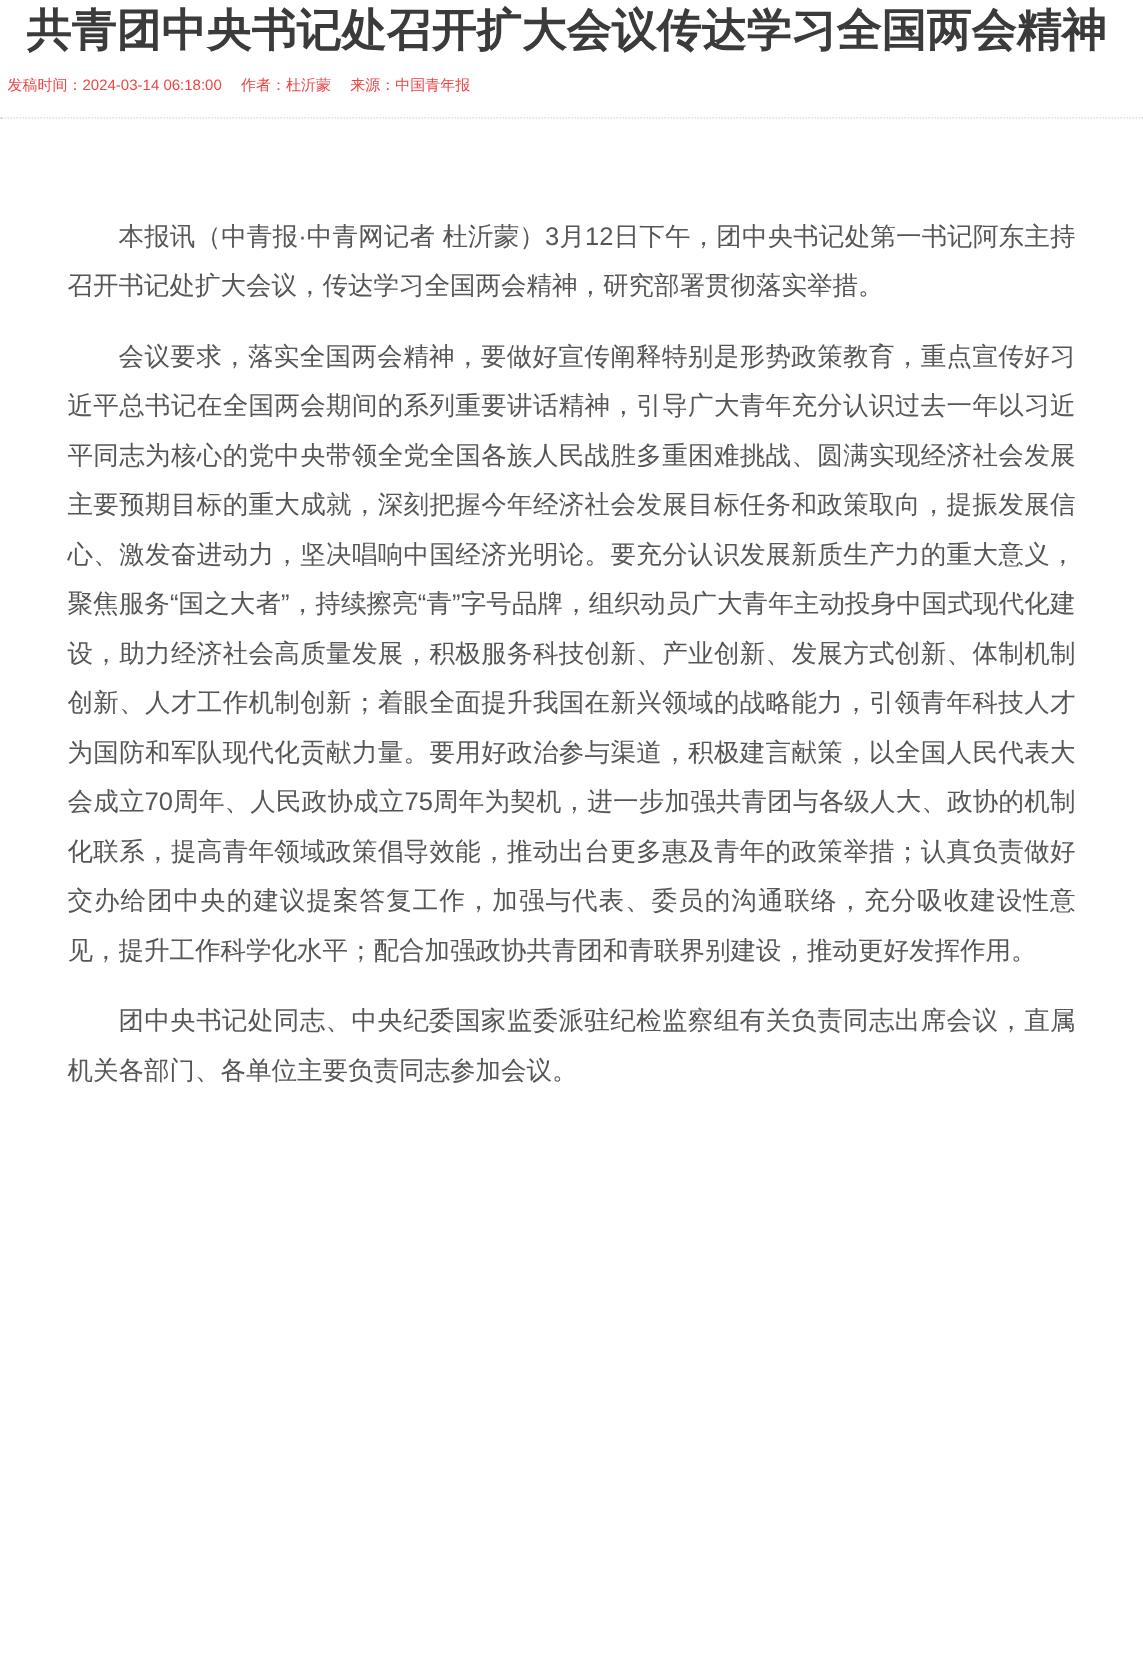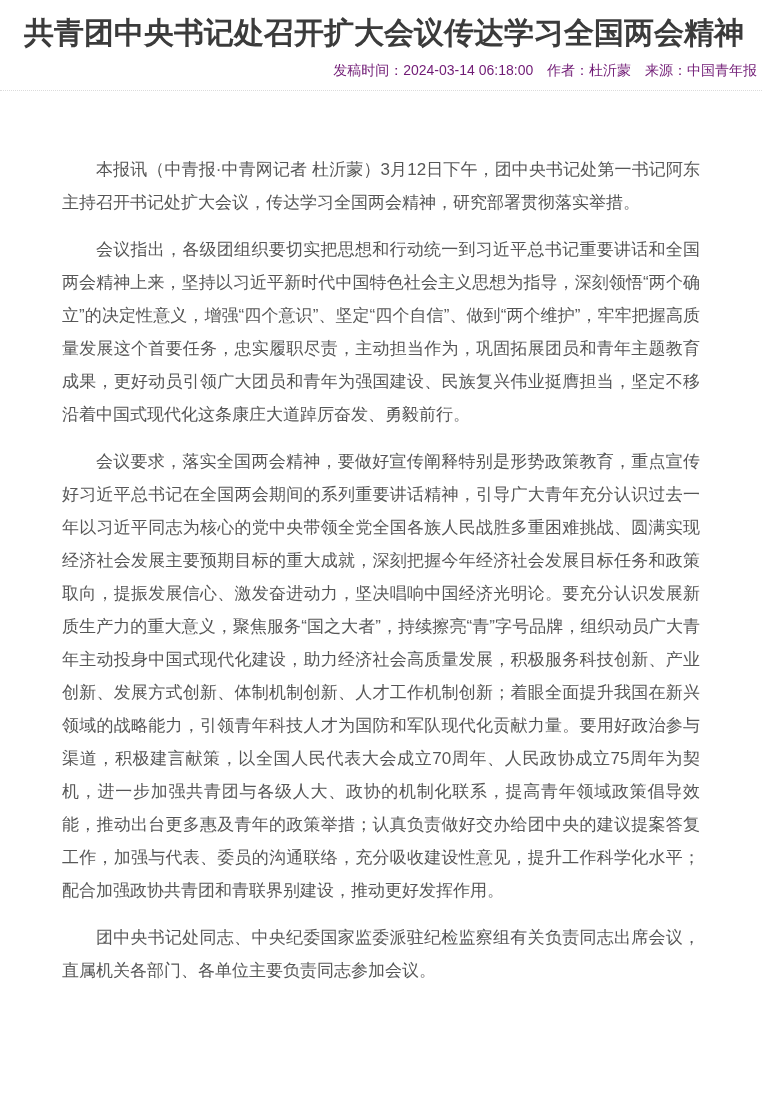--- a/index.html
+++ b/index.html
@@ -9,72 +9,70 @@
     font-family: "Liberation Sans", "DejaVu Sans", sans-serif;
   }
   .page {
     width: 762px;
     min-height: 1104px;
     margin: 0 auto;
     background: #ffffff;
     box-sizing: border-box;
   }
   .article-header {
-    text-align: right;
-    padding-top: 12px;
+    text-align: left;
   }
   .article-title {
     font-size: 30px;
     line-height: 42px;
     font-weight: bold;
     color: #3b3b3b;
     margin: 0 18px 6px 18px;
     white-space: nowrap;
   }
   .article-meta {
-    font-size: 14px;
-    color: #701a75;
+    font-size: 10px;
+    color: #ef4444;
     line-height: 20px;
     margin-top: 3px;
   }
   .article-meta .meta-item {
     margin: 0 5px;
   }
   .header-divider {
     border: none;
     border-top: 1px dotted #dcdcdc;
     margin: 10px 0 0 0;
   }
   .article-body {
     padding: 48px 45px 0 45px;
     font-size: 17px;
     line-height: 33px;
     color: #565656;
     text-align: justify;
   }
   .article-body .para {
     text-indent: 2em;
-    margin: 14px 17px;
+    margin: 14px 0;
   }
 </style>
 </head>
 <body>
 
 <div class="page">
 
   <header class="article-header">
     <h1 class="article-title">共青团中央书记处召开扩大会议传达学习全国两会精神</h1>
     <div class="article-meta">
       <span class="meta-item">发稿时间：2024-03-14 06:18:00</span>
       <span class="meta-item">作者：杜沂蒙</span>
       <span class="meta-item">来源：中国青年报</span>
     </div>
     <hr class="header-divider">
   </header>
 
   <main class="article-body">
   <p class="para">本报讯（中青报·中青网记者 杜沂蒙）3月12日下午，团中央书记处第一书记阿东主持召开书记处扩大会议，传达学习全国两会精神，研究部署贯彻落实举措。</p>
-      <p class="para">会议指出，各级团组织要切实把思想和行动统一到习近平总书记重要讲话和全国两会精神上来，坚持以习近平新时代中国特色社会主义思想为指导，深刻领悟“两个确立”的决定性意义，增强“四个意识”、坚定“四个自信”、做到“两个维护”，牢牢把握高质量发展这个首要任务，忠实履职尽责，主动担当作为，巩固拓展团员和青年主题教育成果，更好动员引领广大团员和青年为强国建设、民族复兴伟业挺膺担当，坚定不移沿着中国式现代化这条康庄大道踔厉奋发、勇毅前行。</p>
       <p class="para">会议要求，落实全国两会精神，要做好宣传阐释特别是形势政策教育，重点宣传好习近平总书记在全国两会期间的系列重要讲话精神，引导广大青年充分认识过去一年以习近平同志为核心的党中央带领全党全国各族人民战胜多重困难挑战、圆满实现经济社会发展主要预期目标的重大成就，深刻把握今年经济社会发展目标任务和政策取向，提振发展信心、激发奋进动力，坚决唱响中国经济光明论。要充分认识发展新质生产力的重大意义，聚焦服务“国之大者”，持续擦亮“青”字号品牌，组织动员广大青年主动投身中国式现代化建设，助力经济社会高质量发展，积极服务科技创新、产业创新、发展方式创新、体制机制创新、人才工作机制创新；着眼全面提升我国在新兴领域的战略能力，引领青年科技人才为国防和军队现代化贡献力量。要用好政治参与渠道，积极建言献策，以全国人民代表大会成立70周年、人民政协成立75周年为契机，进一步加强共青团与各级人大、政协的机制化联系，提高青年领域政策倡导效能，推动出台更多惠及青年的政策举措；认真负责做好交办给团中央的建议提案答复工作，加强与代表、委员的沟通联络，充分吸收建设性意见，提升工作科学化水平；配合加强政协共青团和青联界别建设，推动更好发挥作用。</p>
       <p class="para">团中央书记处同志、中央纪委国家监委派驻纪检监察组有关负责同志出席会议，直属机关各部门、各单位主要负责同志参加会议。</p>
     </main>
 
 </div>
 
 </body></html>

